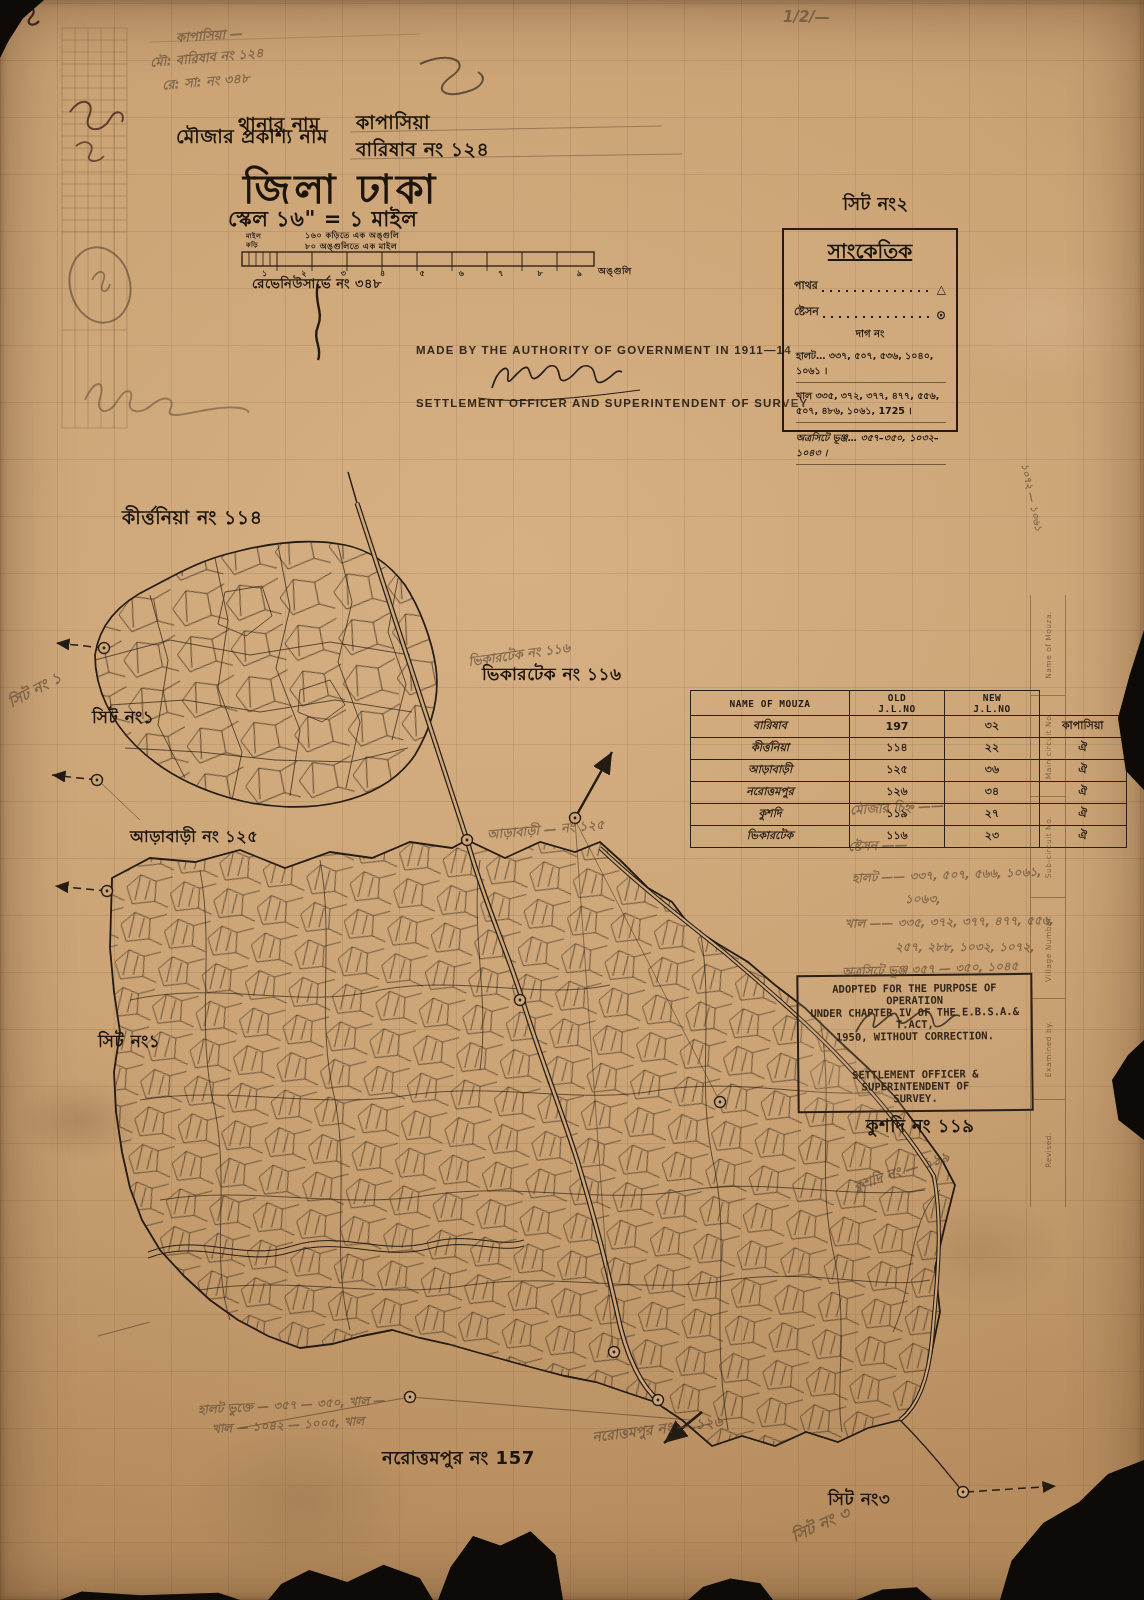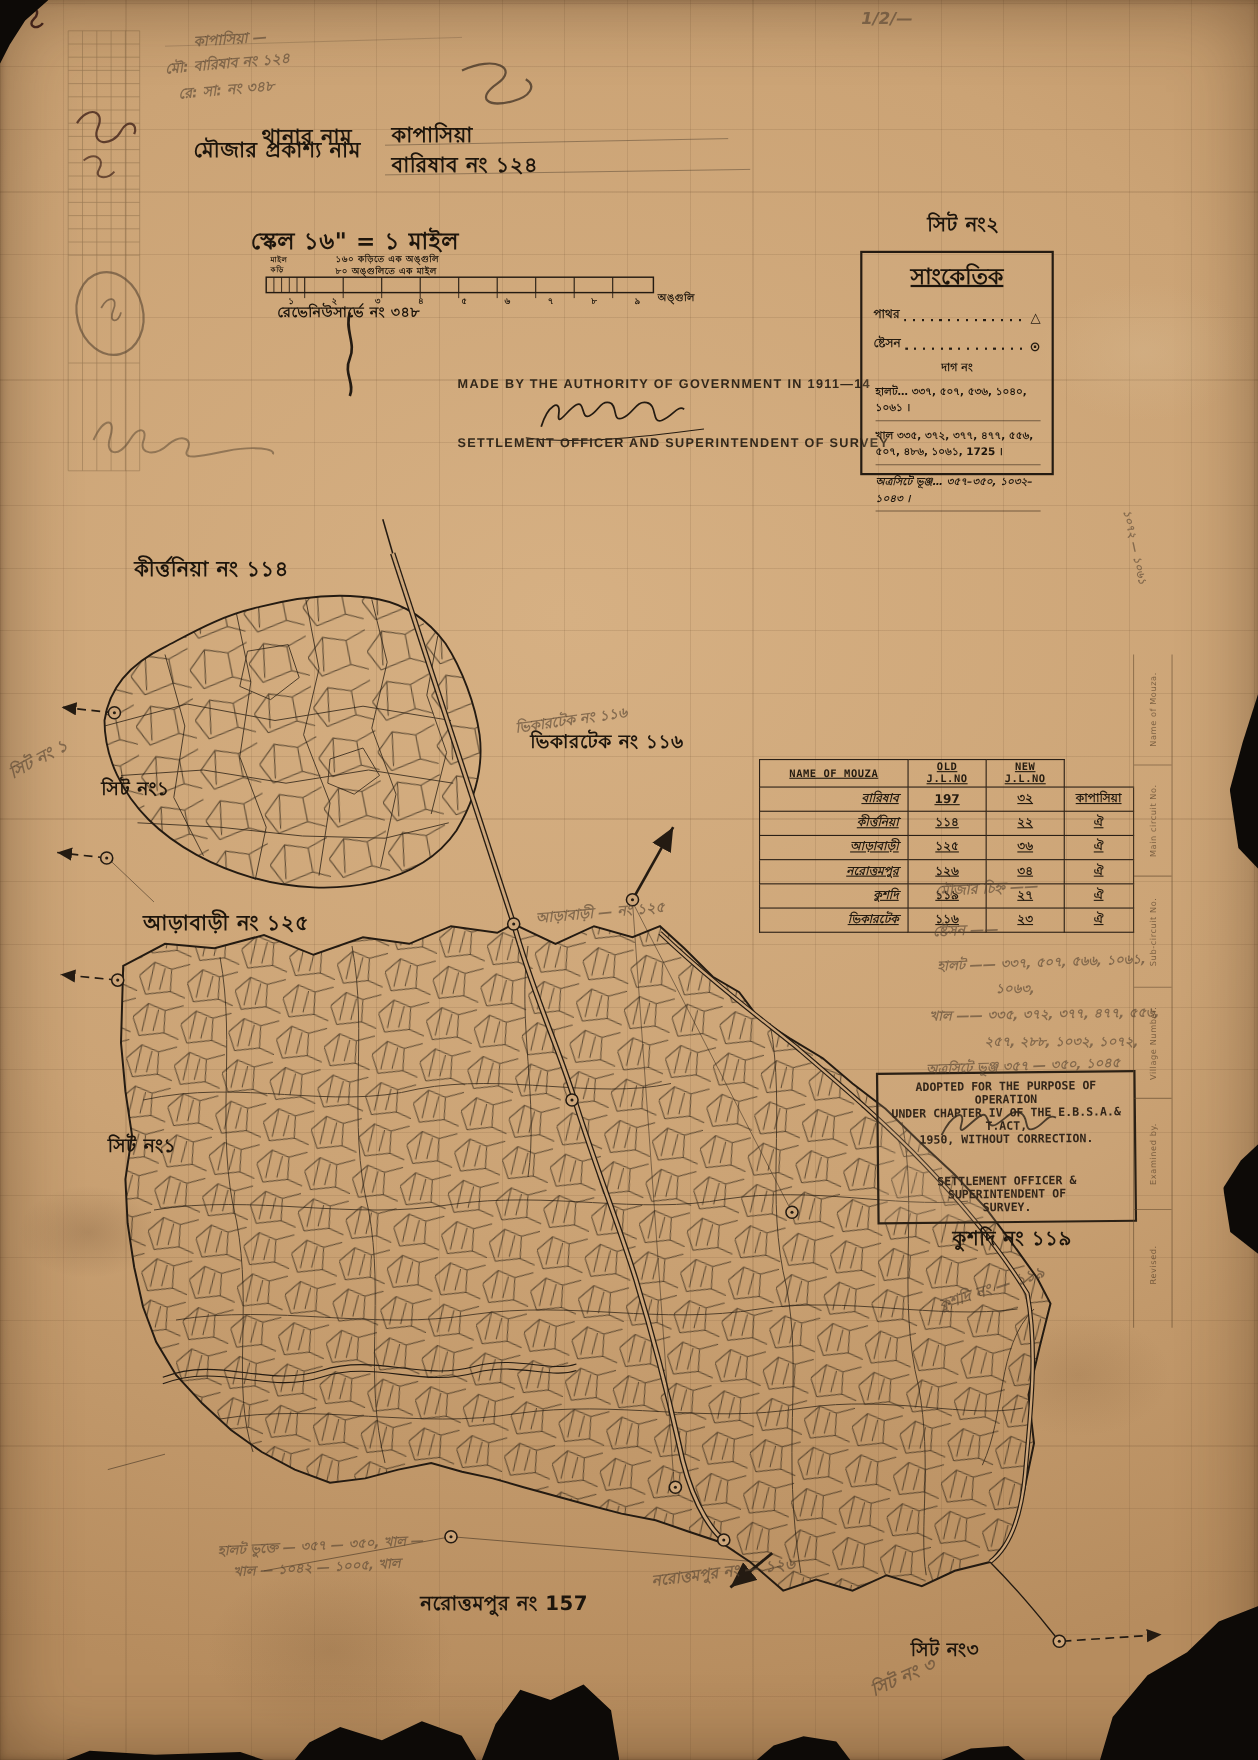--- a/index.html
+++ b/index.html
@@ -26,24 +26,24 @@
   
   .legend{border:2.5px solid #241b12;background:rgba(214,180,140,.15);}
   .legend .title{font-size:20px;font-weight:bold;text-align:center;text-decoration:underline;margin:6px 16px 8px;}
   .lrow{display:flex;align-items:flex-end;margin:7px 10px 0 10px;font-size:11px;font-weight:bold;}
   .leader{flex:1;height:2px;margin:0 4px 4px 4px;background:repeating-linear-gradient(90deg,#241b12 0 2px,transparent 2px 8px);}
   .lsym{font-size:12px;}
   .lsmall{font-size:9.5px;margin:6px 10px 0 12px;border-bottom:1px solid rgba(40,28,15,.55);padding-bottom:3px;font-weight:bold;}
   .lcenter{text-align:center;font-size:10px;font-weight:bold;margin-top:4px;}
   
   table.mz{border-collapse:collapse;font-size:10px;}
-  table.mz th, table.mz td{border:1.4px solid #2b2016;padding:1px 8px;height:13px;text-decoration:underline;}
+  table.mz th, table.mz td{border:1.4px solid #2b2016;padding:1px 20px;height:13px;}
   table.mz th{font-family:"DejaVu Sans Mono","Liberation Mono",monospace;font-size:9.5px;letter-spacing:.5px;font-weight:bold;}
   table.mz td{font-size:11px;font-weight:bold;text-align:center;}
-  table.mz td.nm{text-align:right;font-style:italic;}
+  table.mz td.nm{text-align:center;font-style:italic;}
   
   .stamp{border:2.5px solid #2a2015;padding:6px 8px;text-align:center;transform:rotate(-.6deg);
          font-family:"DejaVu Sans Mono","Liberation Mono",monospace;font-size:10.5px;color:#33261a;font-weight:bold;background:rgba(210,176,136,.2);}
   .stamp .sig{height:26px;}
   
   .mform{border-left:1px solid rgba(90,65,40,.5);border-right:1px solid rgba(90,65,40,.5);}
   .mcell{border-bottom:1px solid rgba(90,65,40,.5);height:100px;display:flex;align-items:center;justify-content:center;}
   .mcell span{writing-mode:vertical-rl;transform:rotate(180deg);font-size:7.5px;color:rgba(70,50,30,.6);letter-spacing:.5px;white-space:nowrap;}
   .ticks{display:flex;justify-content:space-between;font-size:8px;font-weight:bold;}
 </style>
@@ -198,20 +198,21 @@
       <path d="M492,388 C498,368 510,362 508,376 C506,390 516,372 524,368 C532,364 528,382 536,378 C544,374 546,364 554,366 C562,368 556,384 566,380 C576,376 578,364 588,366 C598,368 592,386 602,382 C612,378 616,368 622,372" stroke="#241b12" stroke-width="1.6"></path>
       <path d="M478,398 C520,404 580,398 640,390" stroke="#241b12" stroke-width="1"></path>
     </g>
     <path d="M856,1032 C866,1012 878,1008 874,1022 C870,1036 884,1018 892,1014 C900,1010 896,1028 906,1022 C916,1016 920,1008 928,1012 C936,1016 930,1030 940,1026 C950,1022 952,1012 960,1016" stroke="#2a2015" stroke-width="1.7" fill="none"></path>
   </svg>
 
   <div class="abs bn ink" style="left:238px;top:110px;font-size:19px;">থানার নাম</div>
   <div class="abs bn ink" style="left:356px;top:108px;font-size:19px;">কাপাসিয়া</div>
   <div class="abs bn ink" style="left:176px;top:122px;font-size:19px;">মৌজার প্রকাশ্য নাম</div>
   <div class="abs bn ink" style="left:356px;top:135px;font-size:19px;">বারিষাব নং ১২৪</div>
+  <div class="abs bn ink" style="left:243px;top:158px;font-size:40px;letter-spacing:4px;">জিলা ঢাকা</div>
   <div class="abs bn ink" style="left:228px;top:203px;font-size:21px;">স্কেল ১৬" = ১ মাইল</div>
   <div class="abs bn ink" style="left:246px;top:231px;font-size:6.5px;">মাইল</div>
   <div class="abs bn ink" style="left:246px;top:240px;font-size:6.5px;">কড়ি</div>
   <div class="abs bn ink" style="left:305px;top:229px;font-size:8px;">১৬০ কড়িতে এক অঙ্গুলি</div>
   <div class="abs bn ink" style="left:305px;top:240px;font-size:8px;">৮০ অঙ্গুলিতে এক মাইল</div>
   <div class="abs ticks ink" style="left:262px;top:267px;width:320px;">
     <span>১</span>
       <span>২</span>
       <span>৩</span>
       <span>৪</span>
@@ -301,21 +302,21 @@
     <div>ADOPTED FOR THE PURPOSE OF OPERATION</div>
     <div>UNDER CHAPTER IV OF THE E.B.S.A.&amp; T.ACT,</div>
     <div>1950, WITHOUT CORRECTION.</div>
     <div class="sig"></div>
     <div>SETTLEMENT OFFICER &amp; SUPERINTENDENT OF</div>
     <div>SURVEY.</div>
   </div>
 
   <div class="abs bn ink" style="left:122px;top:503px;font-size:19px;">কীর্ত্তনিয়া নং ১১৪</div>
   <div class="abs bn ink" style="left:482px;top:661px;font-size:17px;">ভিকারটেক নং ১১৬</div>
-  <div class="abs bn ink" style="left:130px;top:824px;font-size:19px;">আড়াবাড়ী নং ১২৫</div>
+  <div class="abs bn ink" style="left:130px;top:824px;font-size:16px;">আড়াবাড়ী নং ১২৫</div>
   <div class="abs bn ink" style="left:866px;top:1112px;font-size:18px;">কুশদি নং ১১৯</div>
   <div class="abs bn ink" style="left:382px;top:1444px;font-size:18px;">নরোত্তমপুর নং 157</div>
 
   <div class="abs pencil" style="left:176px;top:26px;font-size:13px;transform:rotate(-4deg);">কাপাসিয়া —</div>
   <div class="abs pencil" style="left:150px;top:48px;font-size:13px;transform:rotate(-5deg);">মৌ: বারিষাব নং ১২৪</div>
   <div class="abs pencil" style="left:162px;top:72px;font-size:13px;transform:rotate(-5deg);">রে: সা: নং ৩৪৮</div>
   <div class="abs pencil" style="left:783px;top:8px;font-size:15px;">1/2/—</div>
   <div class="abs pencil" style="left:468px;top:645px;font-size:13px;transform:rotate(-8deg);">ভিকারটেক নং ১১৬</div>
   <div class="abs pencil" style="left:487px;top:820px;font-size:13px;transform:rotate(-5deg);">আড়াবাড়ী — নং ১২৫</div>
   <div class="abs pencil" style="left:850px;top:798px;font-size:13px;transform:rotate(-3deg);">মৌজার চিহ্ন ——</div>

